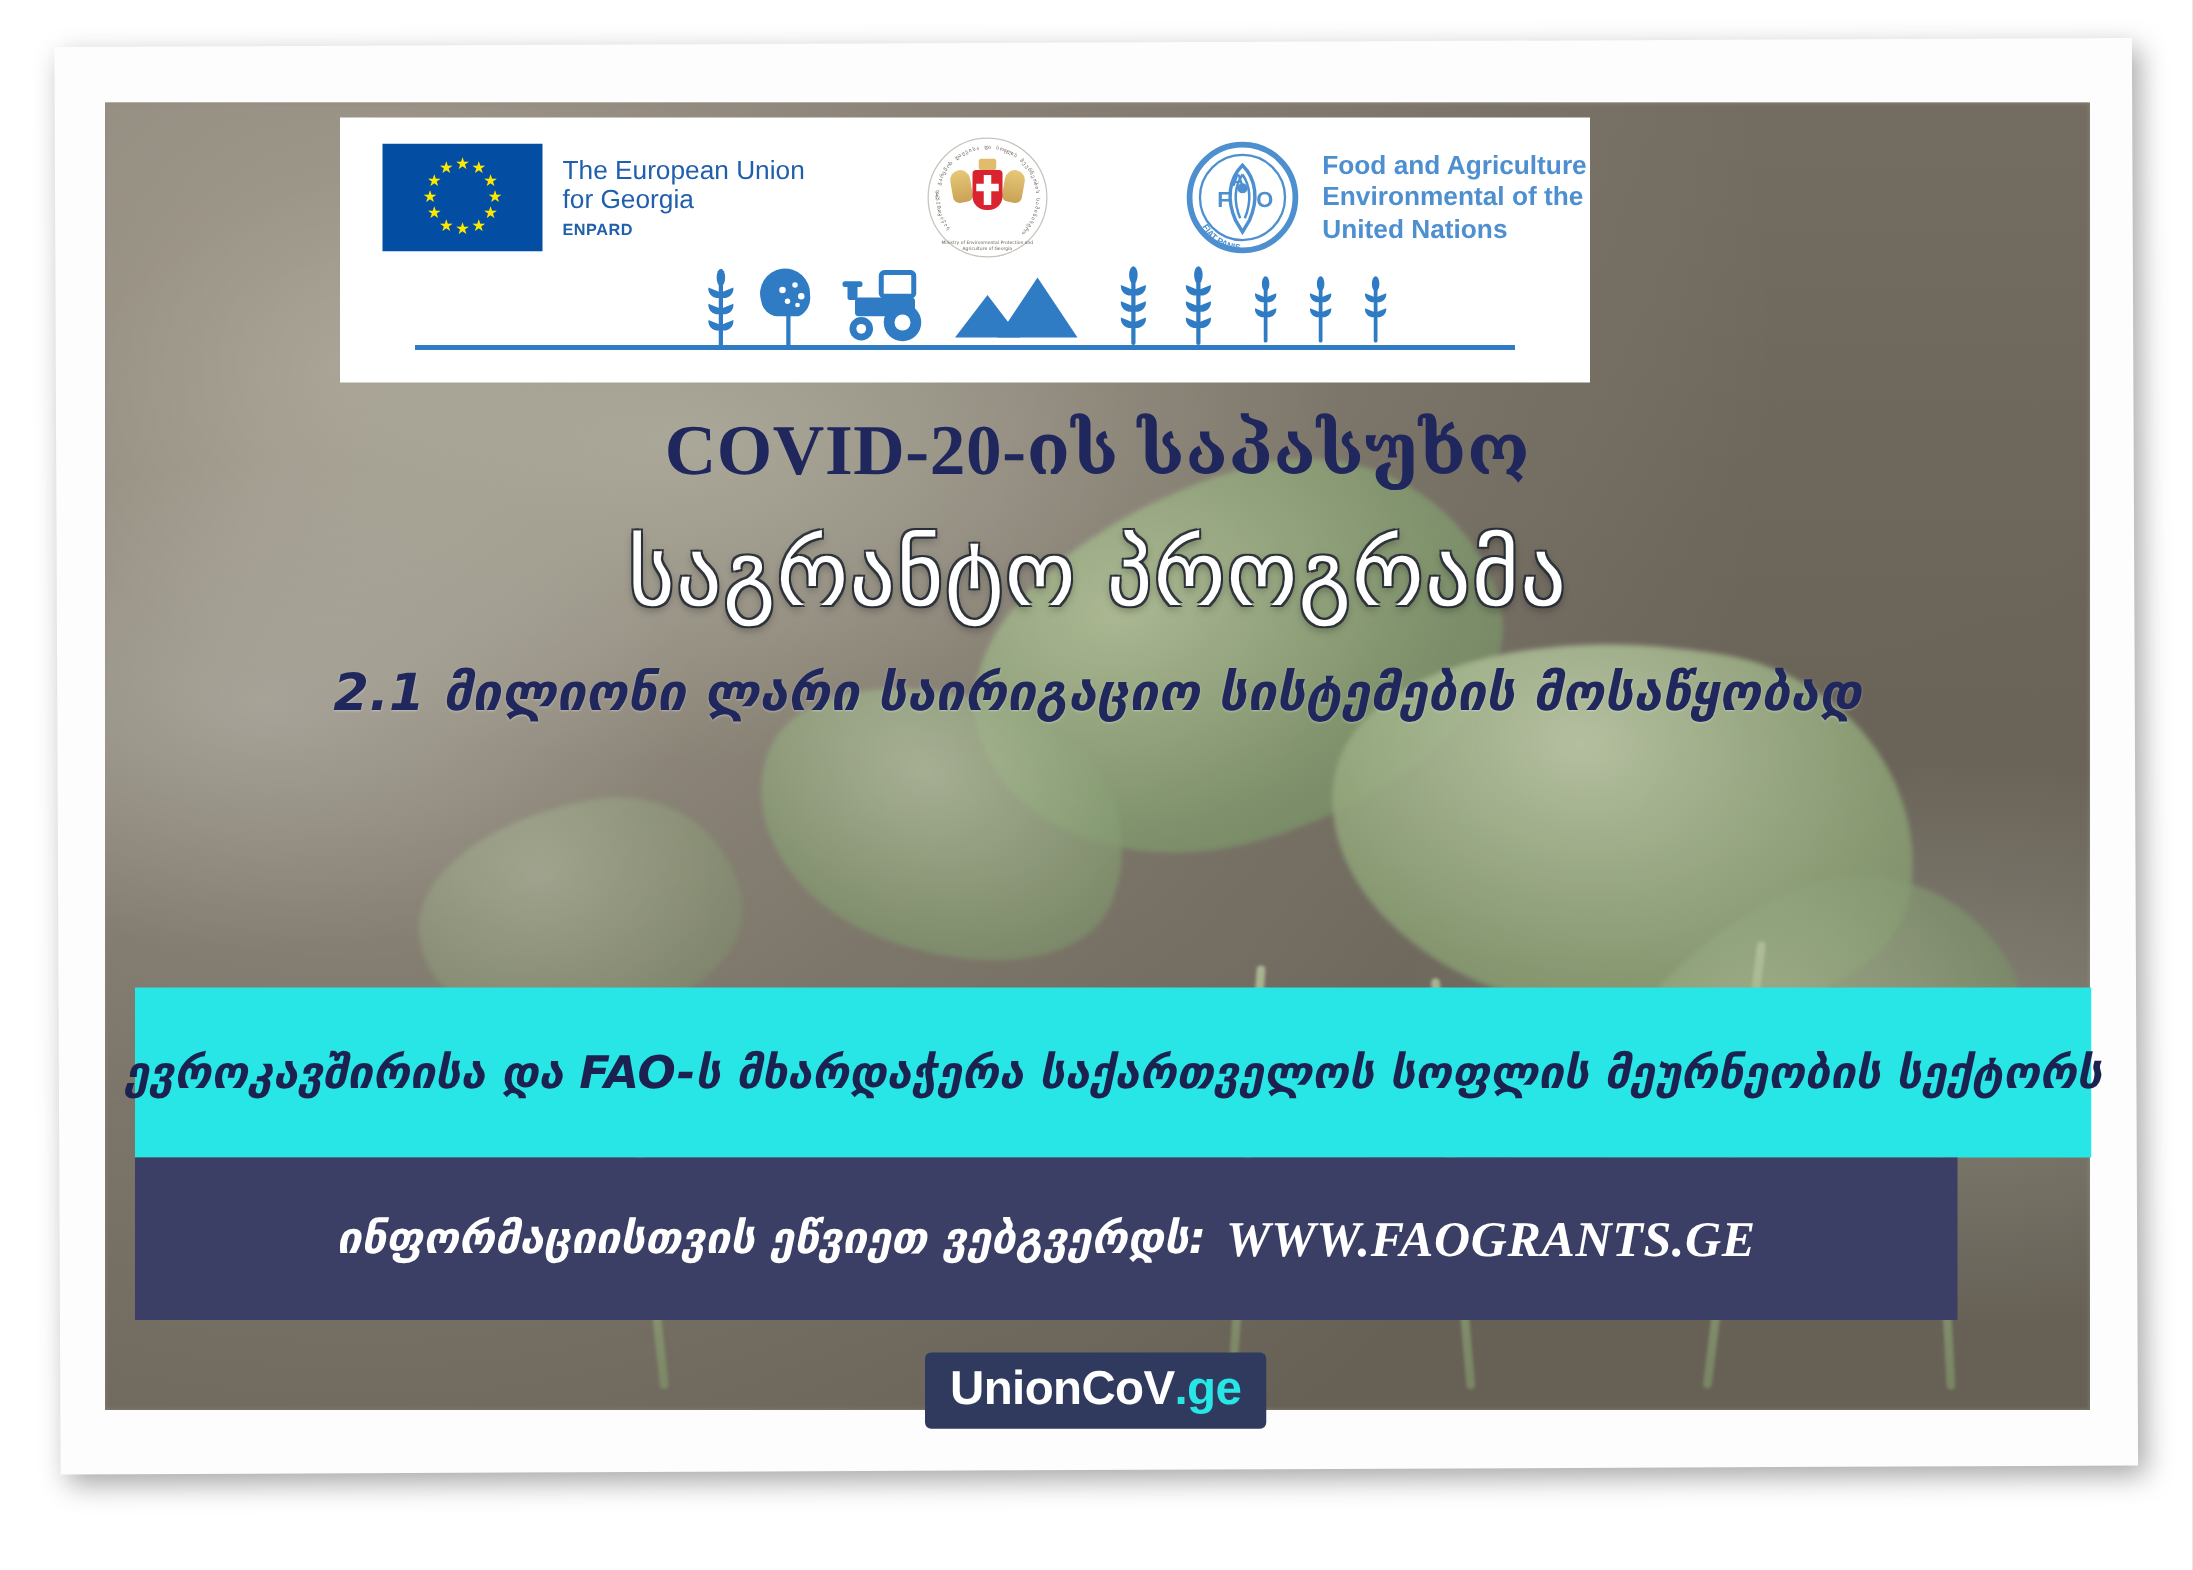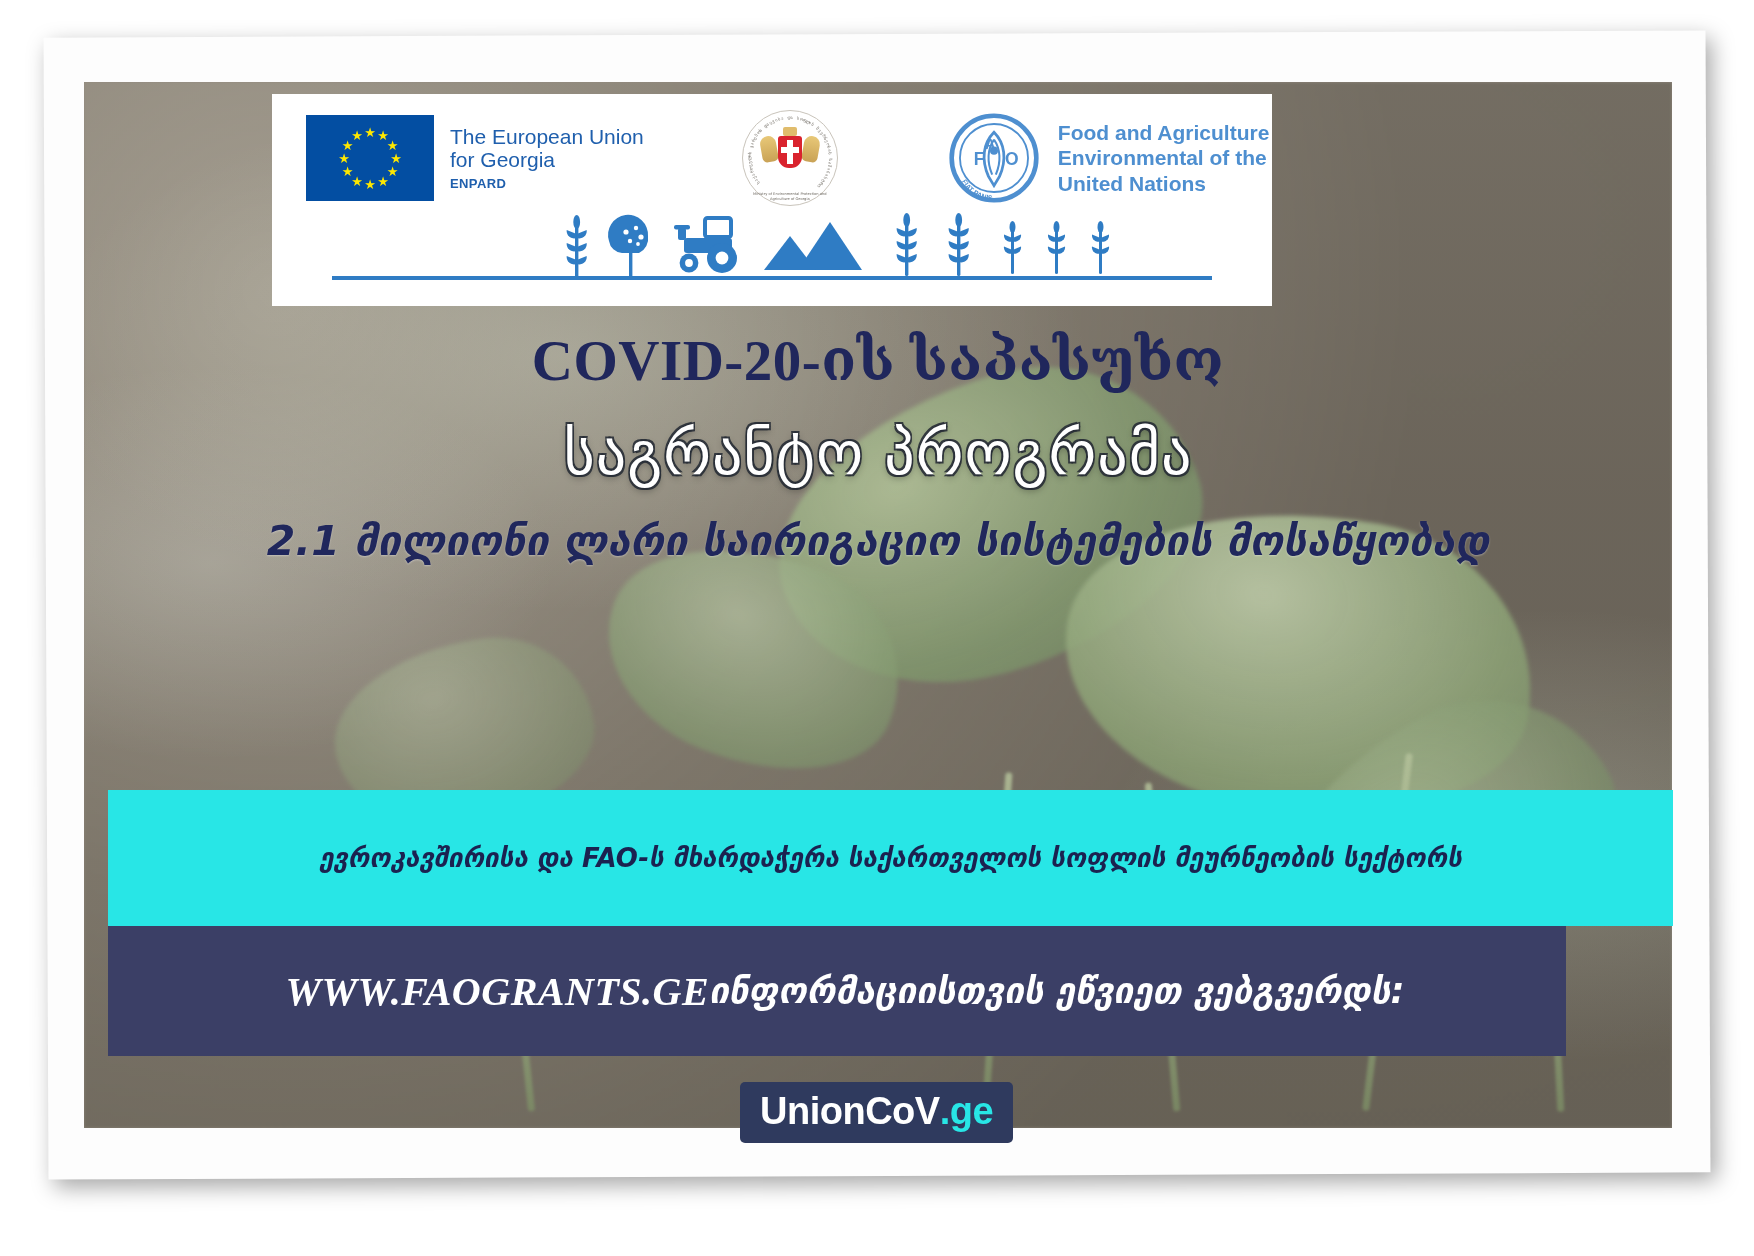--- a/index.html
+++ b/index.html
@@ -248,21 +248,21 @@
     font-family: "Liberation Serif", "DejaVu Serif", serif;
     font-size: 57px;
     font-weight: 700;
     color: #20275c;
     letter-spacing: 0.5px;
     line-height: 1.1;
   }
   .program-title {
     margin-top: 28px;
     font-family: "DejaVu Sans", sans-serif;
-    font-size: 60px;
+    font-size: 72px;
     font-weight: 400;
     color: #ffffff;
     letter-spacing: 1px;
     line-height: 1.08;
     text-shadow:
       -1.6px -1.6px 0 rgba(40,46,54,0.9),
        1.6px -1.6px 0 rgba(40,46,54,0.9),
       -1.6px  1.6px 0 rgba(40,46,54,0.9),
        1.6px  1.6px 0 rgba(40,46,54,0.9),
        0 3px 7px rgba(0,0,0,0.35);
@@ -287,21 +287,21 @@
     width: 1565px;
     height: 136px;
     background: #28e6e6;
     display: flex;
     align-items: center;
     justify-content: center;
     z-index: 5;
   }
   .banner-cyan .txt {
     font-family: "DejaVu Sans", sans-serif;
-    font-size: 26px;
+    font-size: 36px;
     font-weight: 700;
     font-style: italic;
     color: #1b2250;
     white-space: nowrap;
   }
   .banner-navy {
     position: absolute;
     left: 108px;
     top: 926px;
     width: 1458px;
@@ -591,22 +591,22 @@
     <div class="covid-title">COVID-20-ის საპასუხო</div>
     <div class="program-title">საგრანტო პროგრამა</div>
     <div class="amount-line">2.1 მილიონი ლარი საირიგაციო სისტემების მოსაწყობად</div>
   </div>
 
   <div class="banner-cyan">
     <span class="txt">ევროკავშირისა და FAO-ს მხარდაჭერა საქართველოს სოფლის მეურნეობის სექტორს</span>
   </div>
 
   <div class="banner-navy">
+    <span class="txt">ინფორმაციისთვის ეწვიეთ ვებგვერდს:</span>
     <span class="txt url" style="margin-left:16px;">WWW.FAOGRANTS.GE</span>
-    <span class="txt">ინფორმაციისთვის ეწვიეთ ვებგვერდს:</span>
   </div>
 
   <div class="stopcov">
     <span class="word">Union</span>
     <span class="word">CoV</span>
     <span class="word accent">.ge</span>
   </div>
 
 </div>
 

